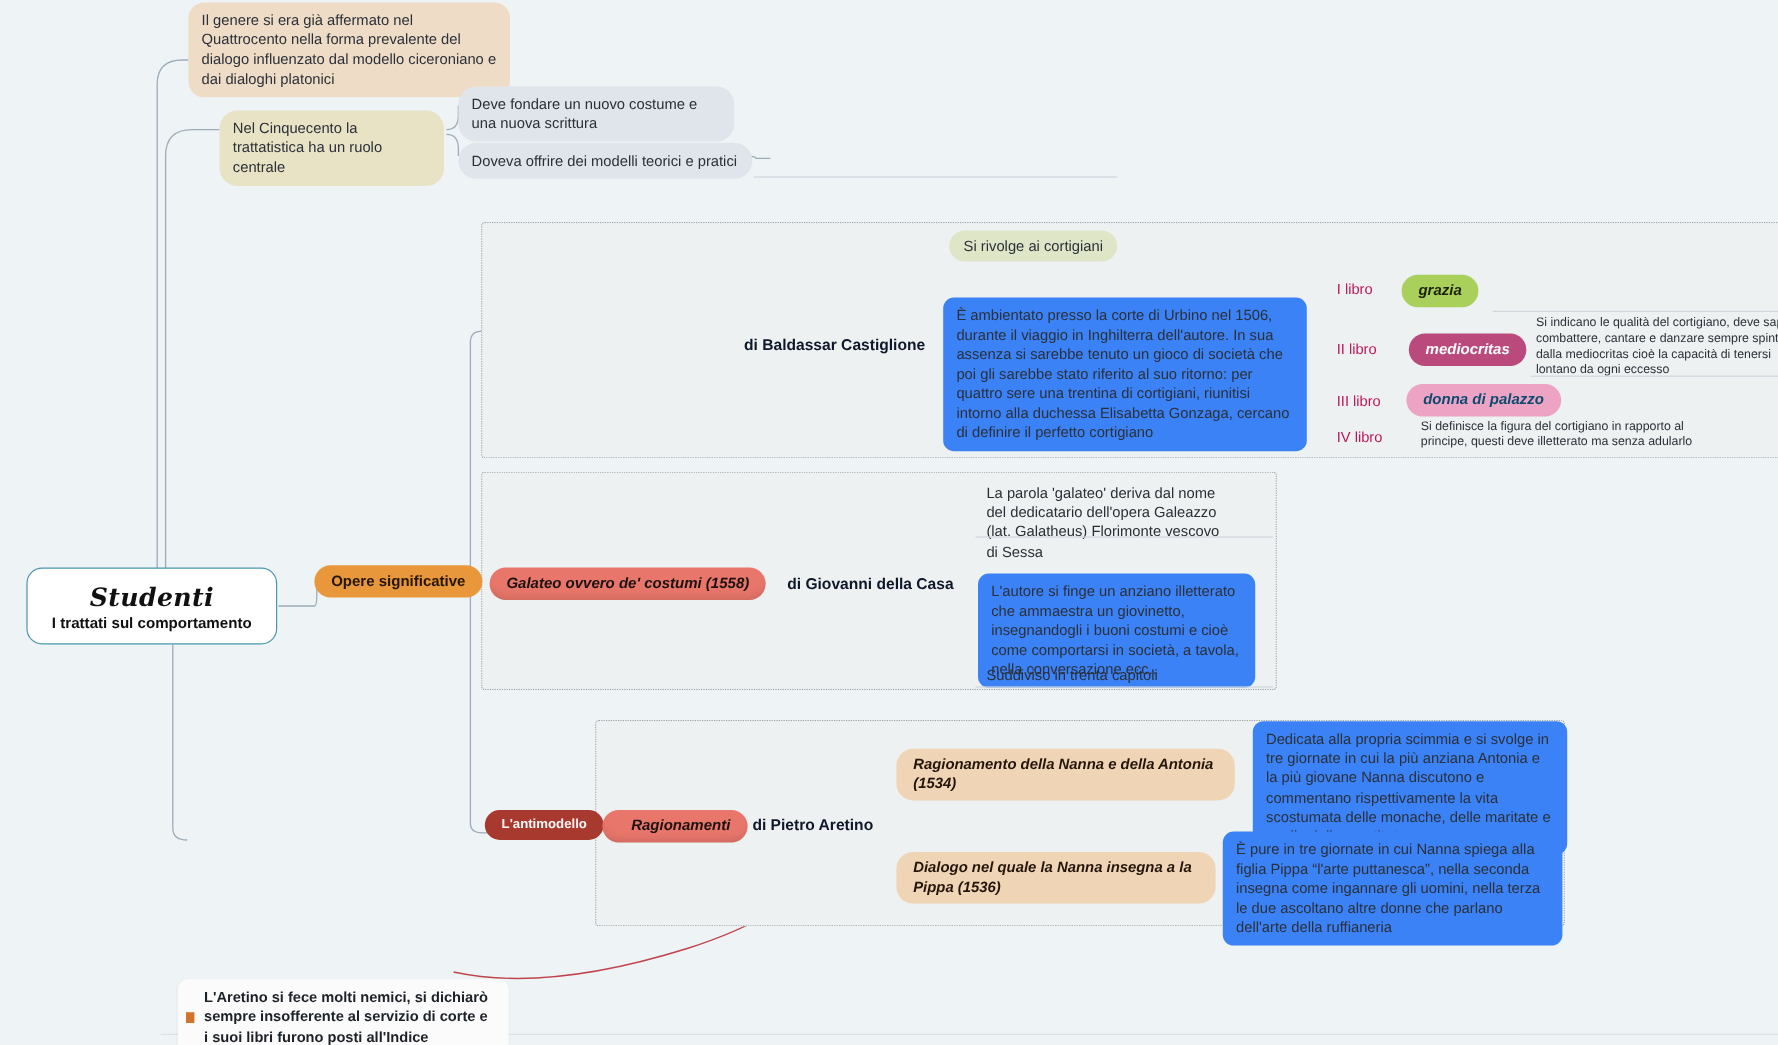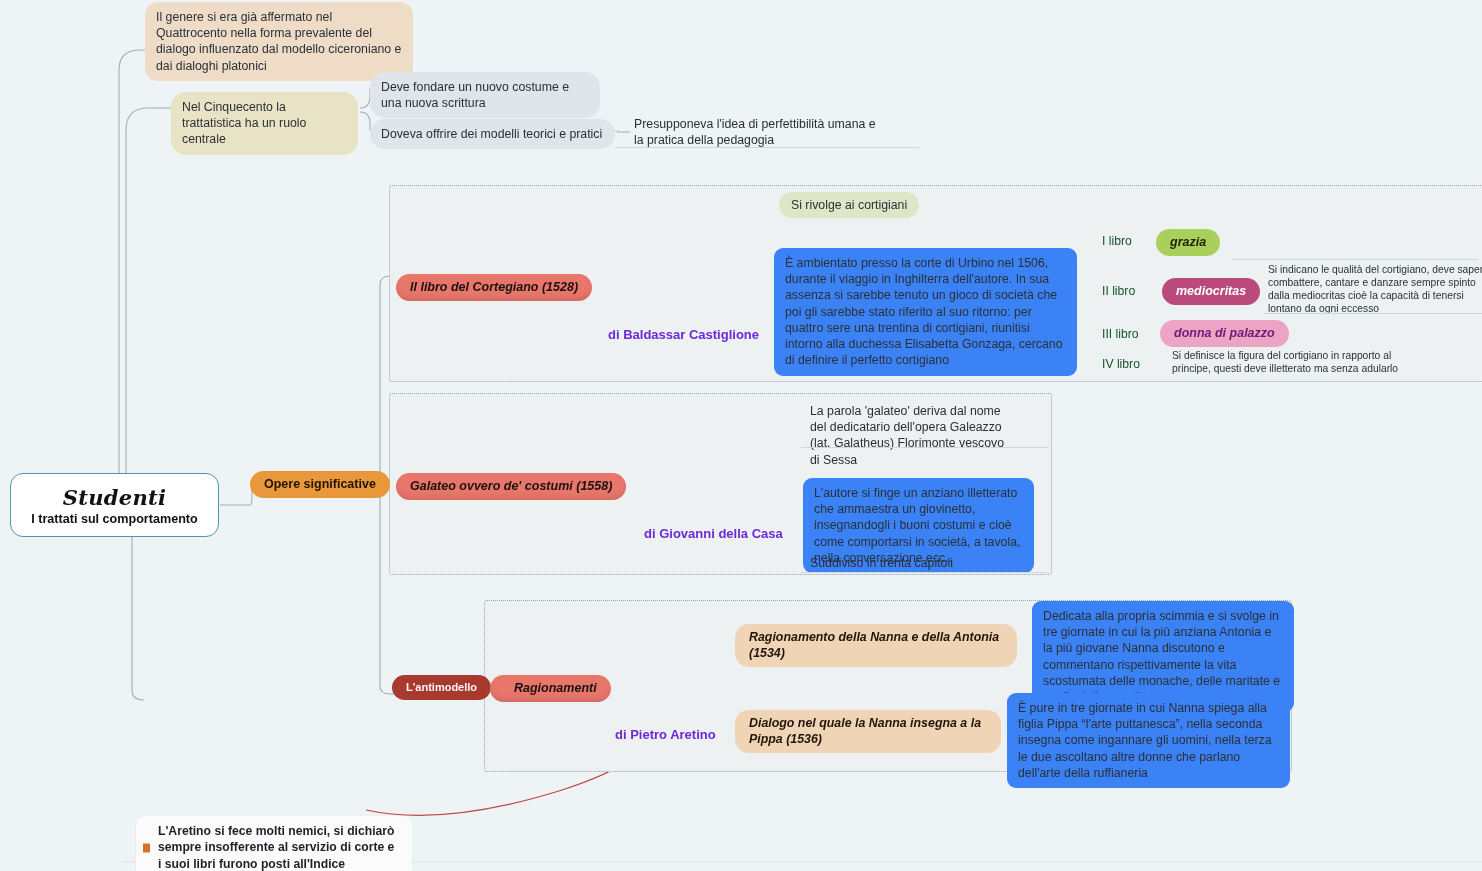--- a/index.html
+++ b/index.html
@@ -5,21 +5,21 @@
 <style>
   html,body{margin:0;padding:0;}
   body{
     width:1482px;height:871px;
     background:#eef3f6;
     font-family:"Liberation Sans", sans-serif;
     position:relative;
     overflow:hidden;
     color:#222;
   }
-  #canvas{position:absolute;left:4px;top:0;width:1326px;height:871px;}
+  #canvas{position:absolute;left:16px;top:0;width:1326px;height:871px;}
   svg.edges{position:absolute;left:0;top:0;width:1482px;height:871px;pointer-events:none;}
 
   
   .node{
     position:absolute;
     box-sizing:border-box;
     line-height:1.32;
   }
   .pill{
     border-radius:14px;
@@ -78,25 +78,25 @@
   #root .root-sub{
     font-size:12.6px;font-weight:bold;color:#111;
   }
 
   
   .pill.orange{background:#e8973a;color:#241500;}
   .pill.salmon{background:#e8766b;color:#1c1210;box-shadow:inset 0 -6px 10px -6px rgba(0,0,0,.18);}
   .pill.darkred{background:#a8392f;color:#fdf6f5;font-size:11px;}
   .pill.green{background:#a8d05a;color:#1c2208;}
   .pill.magenta{background:#bb4a7c;color:#fff;}
-  .pill.pink{background:#eda4c4;color:#701a75;}
+  .pill.pink{background:#eda4c4;color:#0c4a6e;}
   .pill.peach{background:#f0d4b6;color:#231509;font-size:12.4px;white-space:normal;}
 
-  .libro-label{font-size:12.2px;color:#14532d;}
-  .author{font-size:13px;font-weight:bold;color:#6d28d9;white-space:nowrap;margin-top:47px;}
+  .libro-label{font-size:12.2px;color:#be185d;}
+  .author{font-size:13px;font-weight:bold;color:#0f172a;white-space:nowrap;}
 
   .tiny{font-size:10.3px;line-height:1.26;color:#2b3039;}
 
   .note{
     position:absolute;
     background:#fbfbfb;
     border-radius:9px;
     padding:7px 12px 7px 22px;
     font-size:12.2px;
     font-weight:bold;
@@ -181,41 +181,35 @@
   </div>
 
   <div class="node bubble lightgray" style="left:366px;top:72px;width:230px;">
     <span>Deve fondare un nuovo costume e una nuova scrittura</span>
   </div>
 
   <div class="node bubble lightgray" style="left:366px;top:119px;width:245px;white-space:nowrap;overflow:hidden;">
     <span>Doveva offrire dei modelli teorici e pratici</span>
   </div>
 
-  <div class="node plain" style="left:626px;top:113px;width:262px;">
-    <span>Presupponeva l'idea di perfettibilità umana e la pratica della pedagogia</span>
-  </div>
   <div class="hr-sep" style="left:612px;top:147px;width:303px;"></div>
 
   <div id="root">
     <div class="root-title">Studenti</div>
     <div class="root-sub">I trattati sul comportamento</div>
   </div>
 
   <div class="node pill orange" style="left:246px;top:471px;font-style:normal;">
     <span>Opere significative</span>
   </div>
 
   <div class="node pill darkred" style="left:388px;top:675px;font-style:normal;">
     <span>L'antimodello</span>
   </div>
 
-  <div class="node pill salmon" style="left:392px;top:274px;">
-    <span>Il libro del Cortegiano (1528)</span>
-  </div>
   <div class="node author" style="left:604px;top:279px;">
     <span>di Baldassar Castiglione</span>
   </div>
 
   <div class="node bubble olive" style="left:775px;top:192px;">
     <span>Si rivolge ai cortigiani</span>
   </div>
 
   <div class="node bubble gray" style="left:770px;top:248px;width:303px;">
     <span>È ambientato presso la corte di Urbino nel 1506, durante il viaggio in Inghilterra dell'autore. In sua assenza si sarebbe tenuto un gioco di società che poi gli sarebbe stato riferito al suo ritorno: per quattro sere una trentina di cortigiani, riunitisi intorno alla duchessa Elisabetta Gonzaga, cercano di definire il perfetto cortigiano</span>

